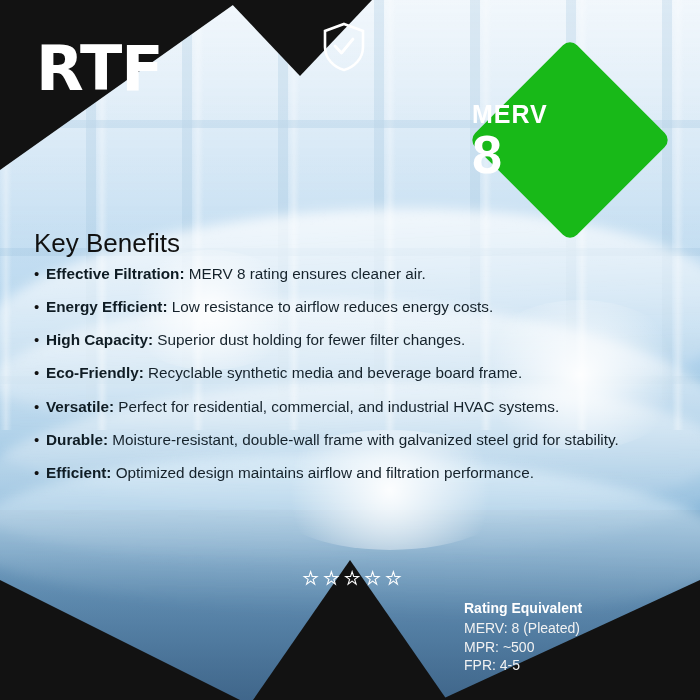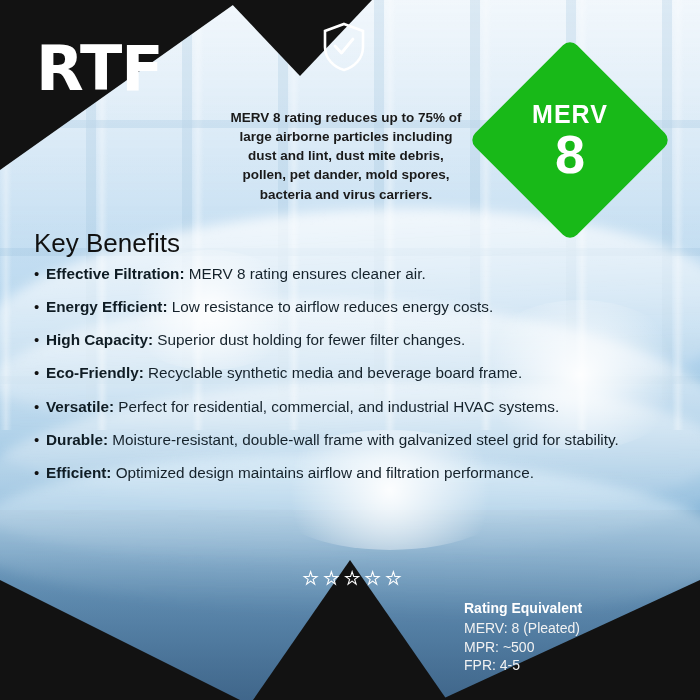--- a/index.html
+++ b/index.html
@@ -168,21 +168,21 @@
     width: 144px; height: 144px;
     background: #18b918;
     transform: rotate(45deg);
     border-radius: 10px;
   }
   .diamond-text {
     position: absolute;
     inset: 0;
     display: flex;
     flex-direction: column;
-    align-items: center;
+    align-items: flex-start;
     justify-content: center;
     color: #fff;
     font-family: "Liberation Sans", sans-serif;
   }
   .diamond-text .m-label {
     font-size: 25px;
     font-weight: bold;
     letter-spacing: 1px;
     margin-bottom: -2px;
   }
@@ -292,21 +292,20 @@
     <div class="logo-main">RTF</div>
   </div>
 
   <div class="shield">
     <svg width="44" height="50" viewBox="0 0 44 50">
       <path d="M22 2 L41 9 V25 C41 37 32 45 22 48 C12 45 3 37 3 25 V9 Z" fill="none" stroke="#ffffff" stroke-width="2.6"></path>
       <path d="M13 24 L19.5 31 L31 17" fill="none" stroke="#ffffff" stroke-width="2.8" stroke-linecap="round" stroke-linejoin="round"></path>
     </svg>
   </div>
 
-  <div class="merv-desc">MERV 8 rating reduces up to 75% of large airborne particles including dust and lint, dust mite debris, pollen, pet dander, mold spores, bacteria and virus carriers.</div>
 
   <div class="diamond-wrap">
     <div class="diamond"></div>
     <div class="diamond-text">
       <div class="m-label">MERV</div>
       <div class="m-value">8</div>
     </div>
   </div>
 
   <div class="benefits-title">Key Benefits</div>

